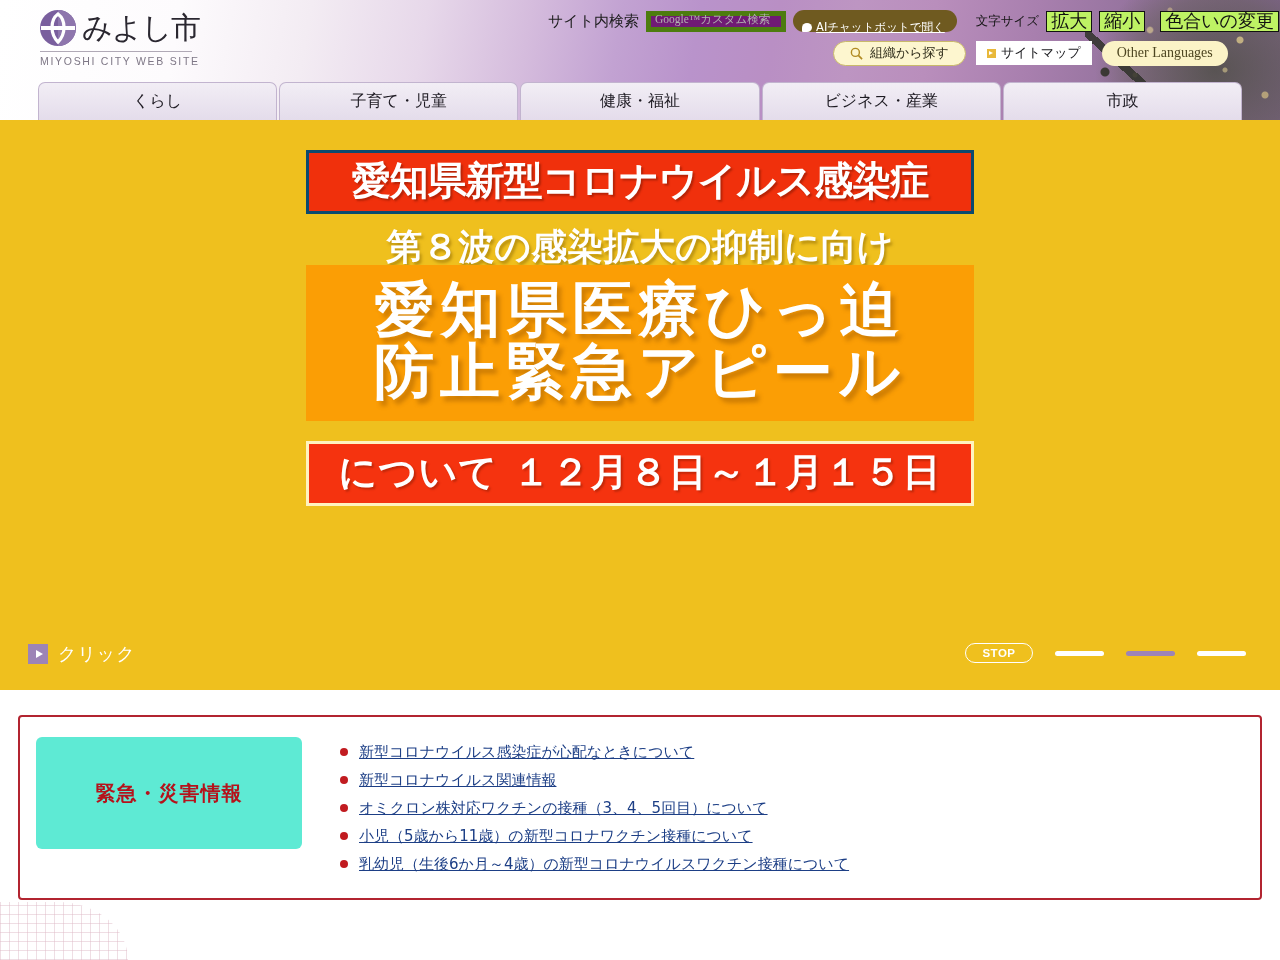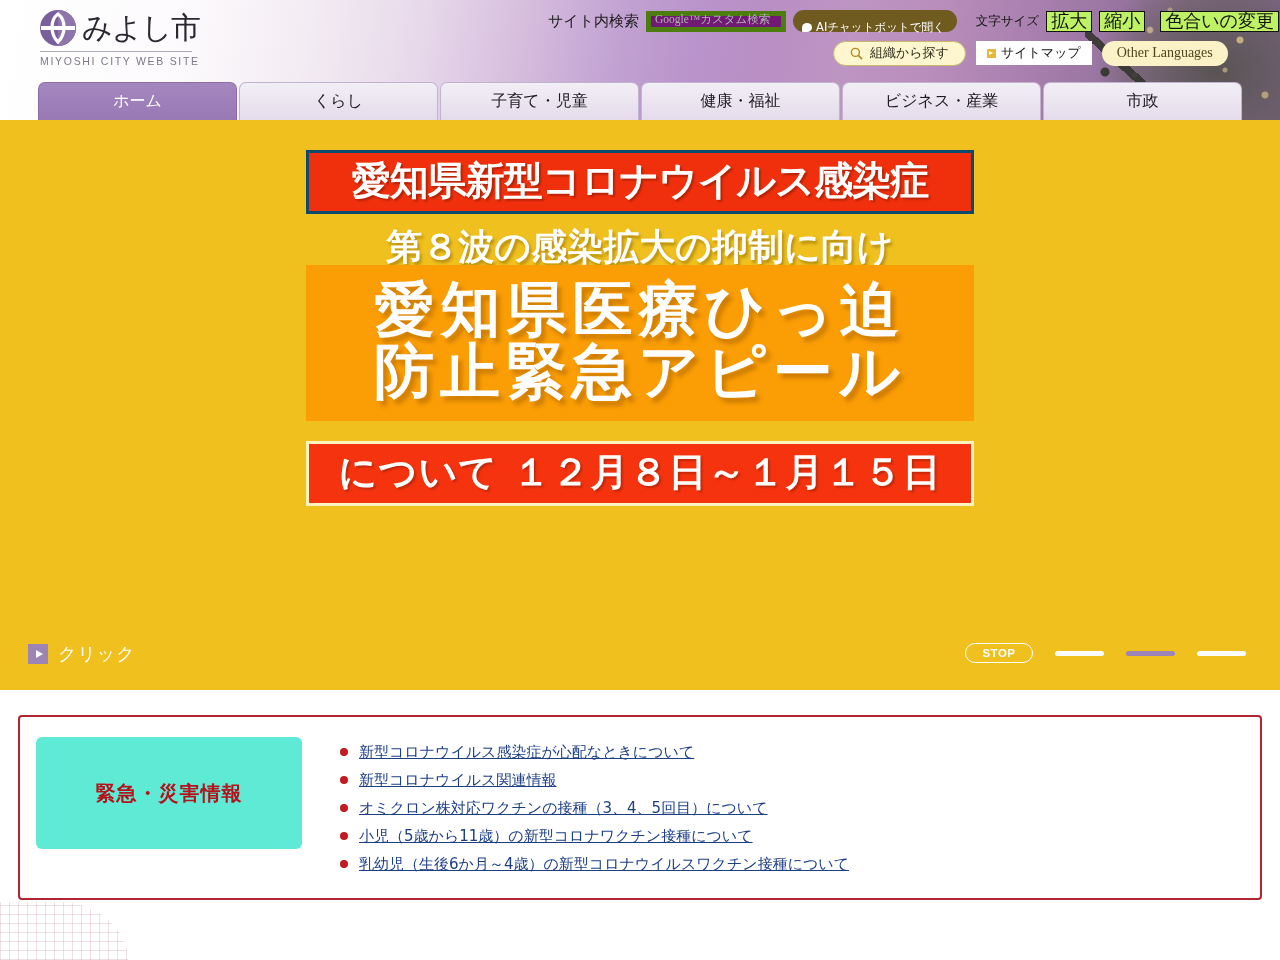--- a/index.html
+++ b/index.html
@@ -114,20 +114,21 @@
     height: 22px;
     background: #6f5a20;
     border-radius: 11px;
     color: #fff;
     font-size: 11.5px;
     display: flex; align-items: center;
     gap: 4px;
     padding: 12px 12px 0 9px;
     white-space: nowrap;
     font-family: "DejaVu Sans", sans-serif;
+    text-decoration: underline;
   }
   .chat-dot {
     width: 10px; height: 9px;
     background: #fff;
     border-radius: 50% 50% 50% 10%;
     flex: none;
   }
   .fontsize-label {
     font-size: 12.5px; color: #141414;
     white-space: nowrap;
@@ -471,21 +472,20 @@
       <span>組織から探す</span>
     </div>
     <div class="flat-btn">
       <span class="mini-sq"></span>
       <span>サイトマップ</span>
     </div>
     <div class="lang-btn">Other Languages</div>
   </div>
 
   <nav class="gnav">
-    <a class="gnav-item active">ホーム</a>
     <a class="gnav-item">くらし</a>
     <a class="gnav-item">子育て・児童</a>
     <a class="gnav-item">健康・福祉</a>
     <a class="gnav-item">ビジネス・産業</a>
     <a class="gnav-item">市政</a>
   </nav>
 </div>
 
 <section class="hero">
   <div class="hero-inner">

